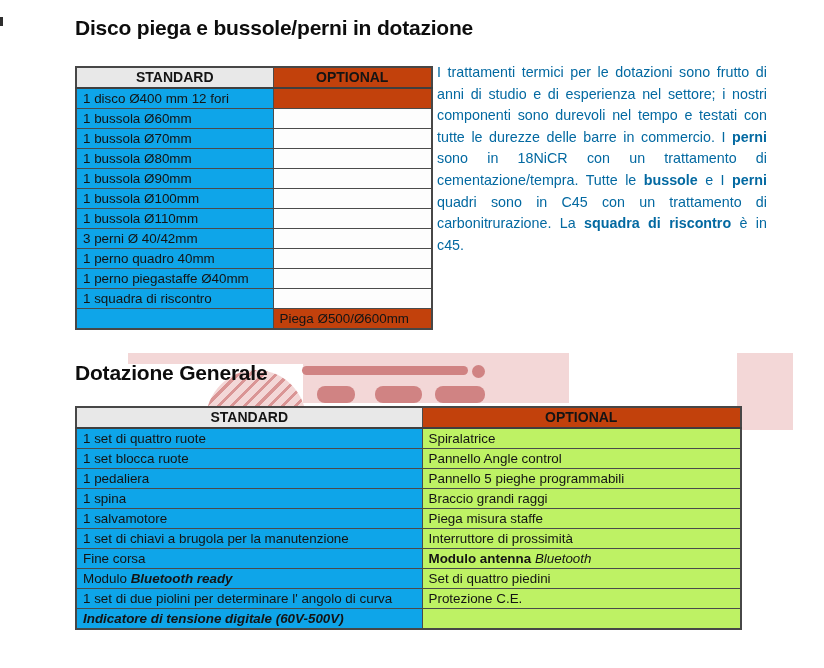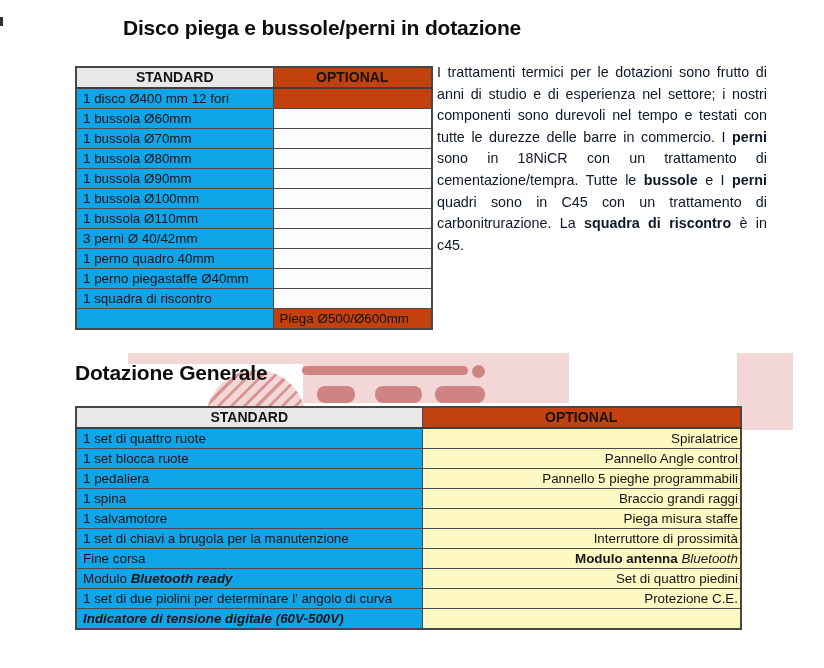--- a/index.html
+++ b/index.html
@@ -5,21 +5,21 @@
   html,body{margin:0;padding:0;}
   body{
     width:824px;height:668px;position:relative;background:#ffffff;
     font-family:"Liberation Sans",sans-serif;color:#111;overflow:hidden;
   }
   
   .sec-title{
     position:absolute;left:75px;font-size:21px;font-weight:bold;
     letter-spacing:-0.2px;color:#0d0d0d;white-space:nowrap;z-index:3;
   }
-  #title1{top:16px;margin-left:48px;}
+  #title1{top:16px;}
   #title2{top:361px;}
   
   .wm{position:absolute;z-index:0;}
   .wm-pink{background:#f3d7d7;}
   .wm-red{background:#d08383;}
   #wm-stripe{left:128px;top:353px;width:176px;height:11px;}
   #wm-block{left:303px;top:353px;width:266px;height:50px;}
   #wm-right{left:737px;top:353px;width:56px;height:77px;}
   #wm-globe{
     left:206px;top:370px;width:100px;height:100px;border-radius:50%;
@@ -42,25 +42,25 @@
     padding:0 2px 0 6px;font-size:13.4px;line-height:19px;
     overflow:hidden;white-space:nowrap;color:#141414;
   }
   #table2 td{height:19.6px;}
   td.th{text-align:center;font-weight:bold;padding:0;height:20px;font-size:14px;}
   tr.hdr td{border-bottom:2px solid #3f3f3f;}
   .bg-lighthead{background:#e8e8e8;}
   .bg-darkhead{background:#c2410c;}
   .bg-std{background:#0ea5e9;}
   .bg-white{background:#fdfdfd;}
-  .bg-med{background:#fef9c3;text-align:right;}
+  .bg-med{background:#bef264;}
   
   #description{
     position:absolute;left:437px;top:62px;width:330px;z-index:2;
-    font-size:14.3px;line-height:21.6px;text-align:justify;color:#0f172a;
+    font-size:14.3px;line-height:21.6px;text-align:justify;color:#0369a1;
   }
 </style>
 </head>
 <body>
 
 <div>
   <div class="wm wm-pink" id="wm-stripe"></div>
   <div class="wm wm-pink" id="wm-block"></div>
   <div class="wm wm-pink" id="wm-right"></div>
   <div class="wm" id="wm-globe"></div>

